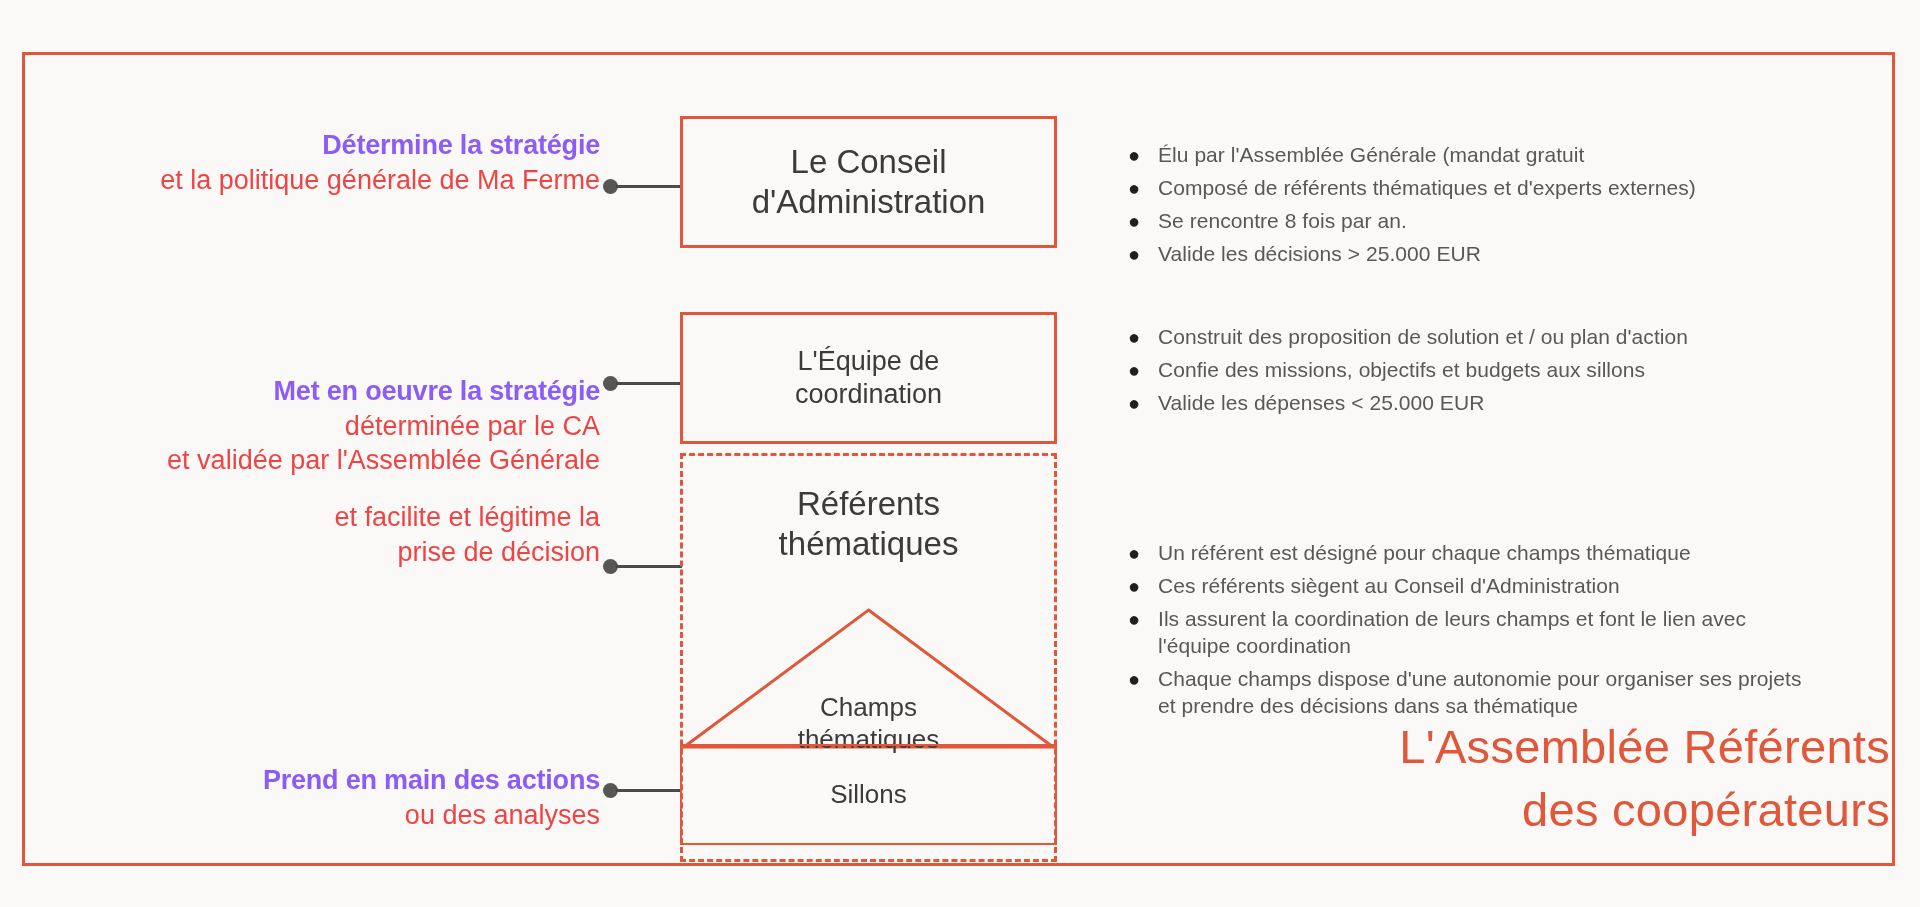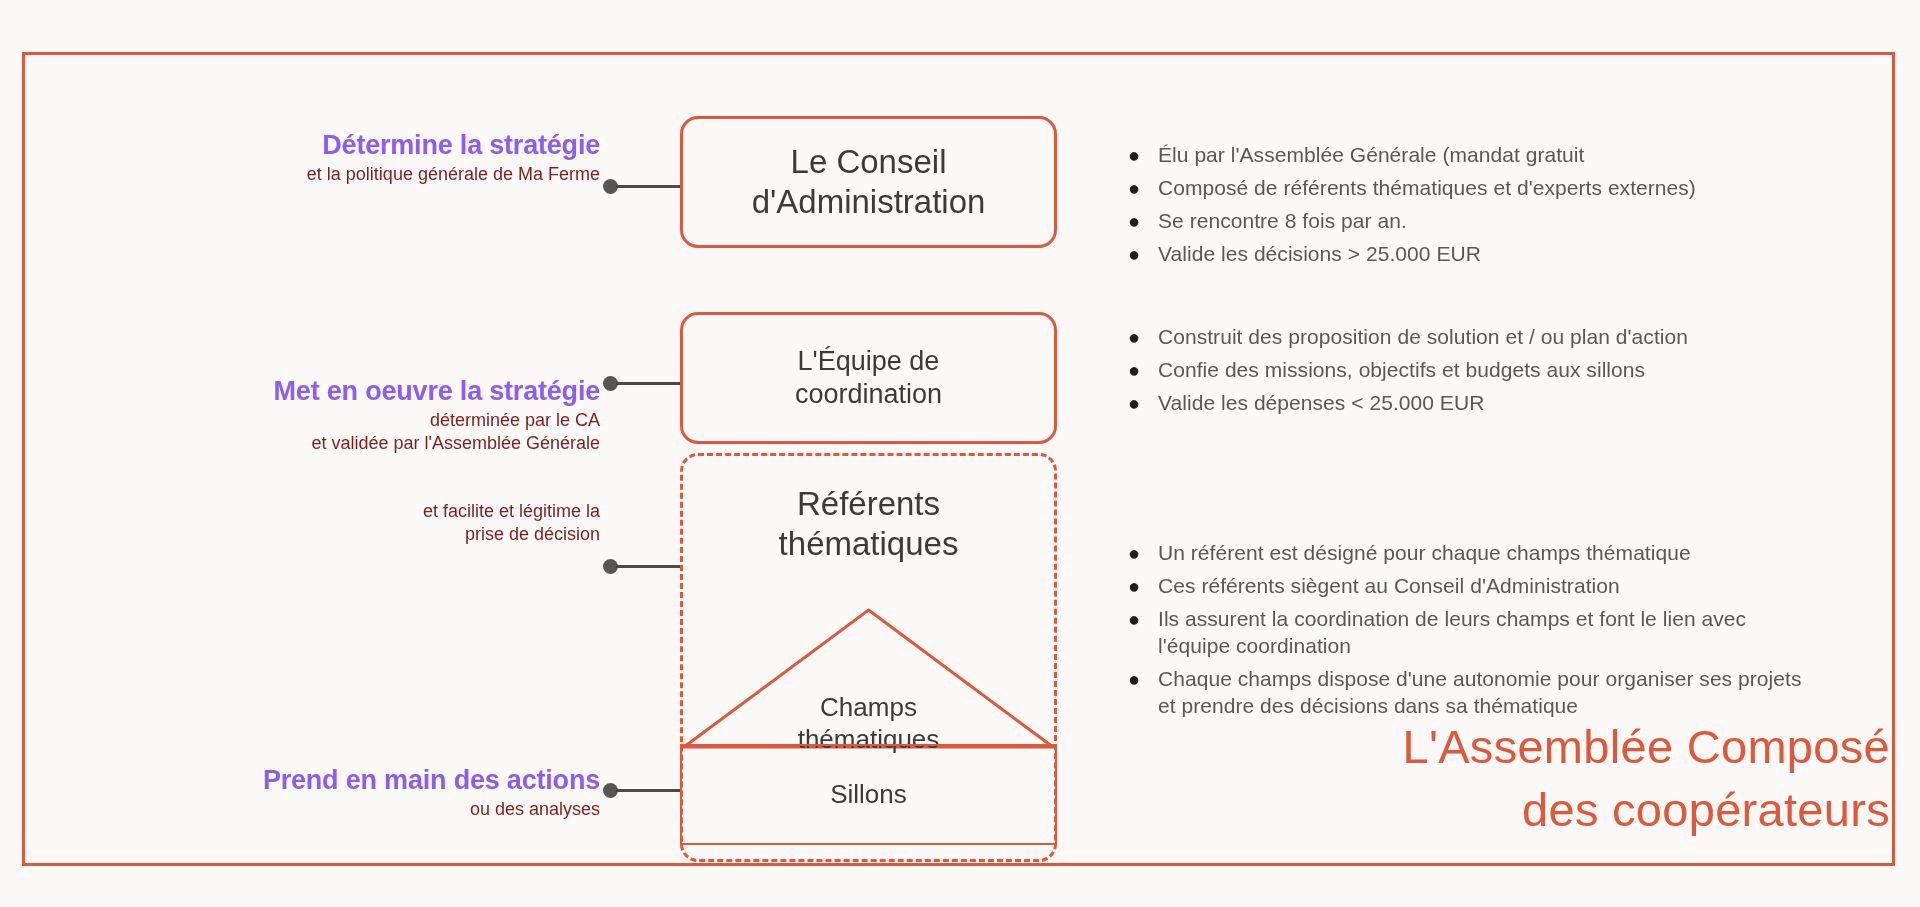--- a/index.html
+++ b/index.html
@@ -44,22 +44,22 @@
   }
   .left-label .lbl-bold {
     font-weight: bold;
     color: #8b5cf6;
     font-size: 27px;
     letter-spacing: -0.2px;
     line-height: 1.28;
     white-space: nowrap;
   }
   .left-label .lbl-sub {
-    color: #7f1d1d;
-    font-size: 18px;
+    color: #ef4444;
+    font-size: 27px;
     font-weight: 300;
     line-height: 1.28;
     white-space: nowrap;
   }
 
   
   .connector {
     position: absolute;
     height: 3px;
     background: #4a4a4a;
@@ -76,21 +76,20 @@
   .center-box {
     position: absolute;
     box-sizing: border-box;
     display: flex;
     align-items: center;
     justify-content: center;
     text-align: center;
     color: #3b3b3b;
     font-weight: 300;
     line-height: 1.22;
-    border-radius: 18px;
   }
   .box-solid { border: 3px solid #e0573a; }
   .box-dashed { border: 3px dashed #e0573a; }
 
   #box-ca {
     left: 680px; top: 116px; width: 377px; height: 132px;
     font-size: 33px;
   }
   #box-equipe {
     left: 680px; top: 312px; width: 377px; height: 132px;
@@ -307,17 +306,17 @@
       <span class="bullet-dot">●</span>
       <span class="bullet-text">Ils assurent la coordination de leurs champs et font le lien avec l'équipe coordination</span>
     </div>
     <div class="bullet-row">
       <span class="bullet-dot">●</span>
       <span class="bullet-text">Chaque champs dispose d'une autonomie pour organiser ses projets et prendre des décisions dans sa thématique</span>
     </div>
   </div>
 
   <div id="ag-title">
-    <div>L'Assemblée Composé</div>
+    <div>L'Assemblée Référents</div>
     <div>des coopérateurs</div>
   </div>
 
 </div>
 
 </body></html>

